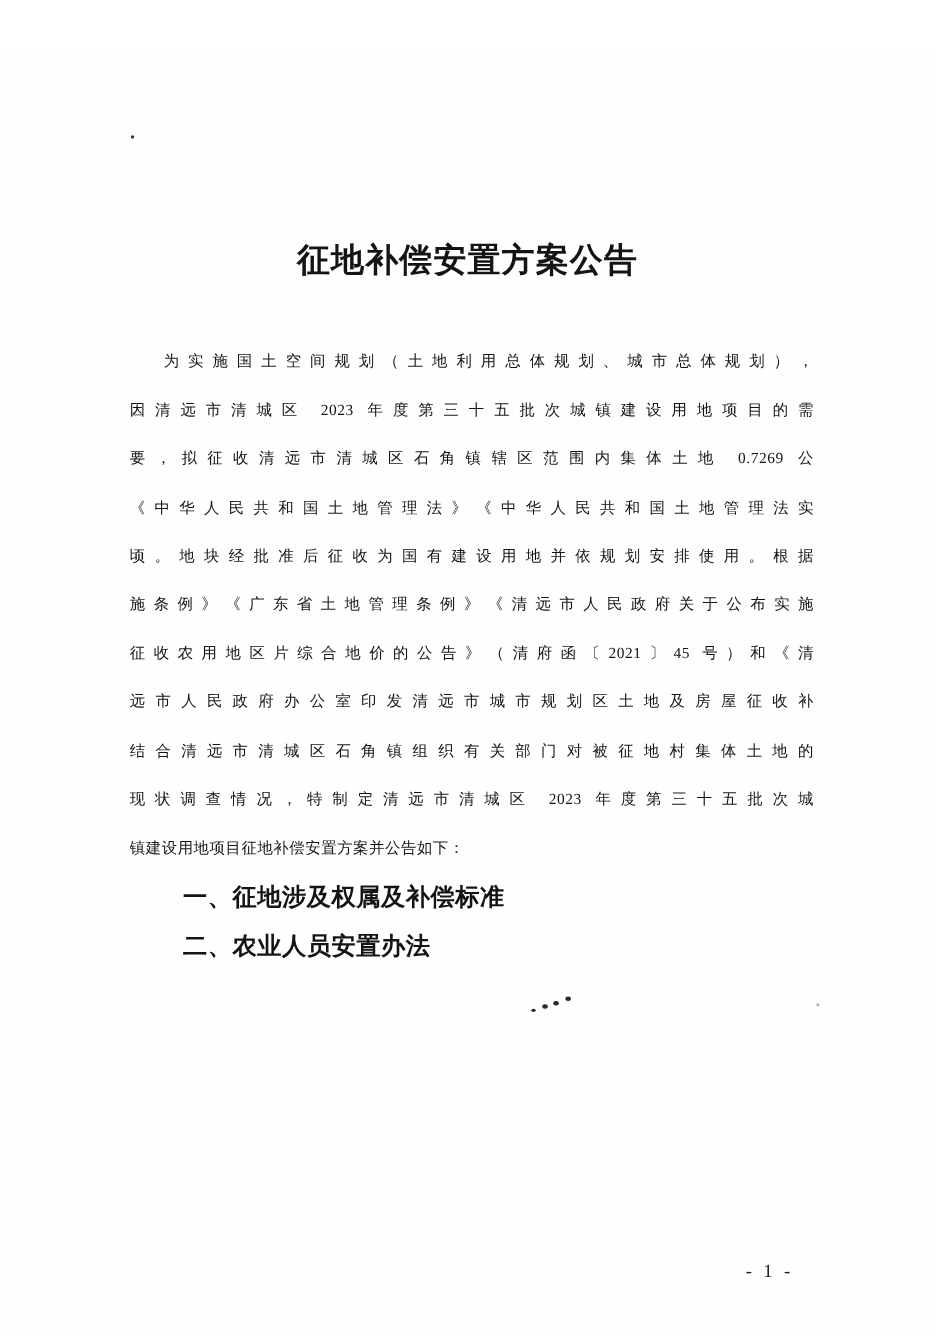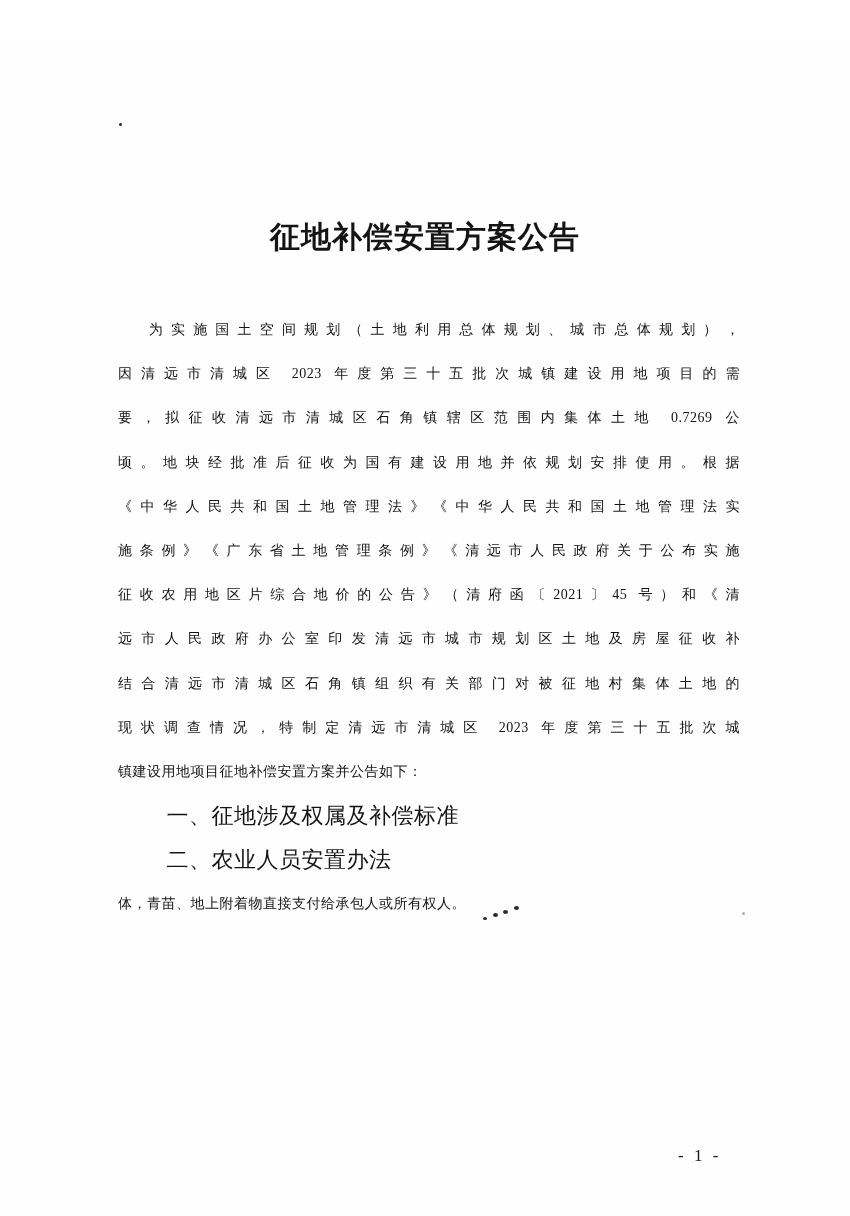--- a/index.html
+++ b/index.html
@@ -36,21 +36,21 @@
     line-height: 44.2px;
     font-size: 14px;
     text-align: justify;
     text-justify: inter-character;
     letter-spacing: 0.5px;
   }
   .line.fill { text-align-last: justify; }
   .line.indent { text-indent: 2.2em; }
   .line.heading {
     font-family: "Liberation Sans", sans-serif;
-    font-weight: normal;
+    font-weight: bold;
     font-size: 22px;
   }
   .line .b { font-weight: bold; }
   .page-number {
     position: absolute;
     left: 678px;
     top: 1102px;
     font-size: 17px;
     letter-spacing: 3px;
     font-family: "Liberation Serif", serif;
@@ -74,28 +74,27 @@
   <div class="speck" style="left:503px; top:866px; width:5px; height:4px;"></div>
   <div class="speck" style="left:514px; top:862px; width:5px; height:4px;"></div>
   <div class="speck faint" style="left:742px; top:868px; width:3px; height:3px;"></div>
 
   <div class="doc-title">征地补偿安置方案公告</div>
 
   <div class="content">
       <div class="line fill indent"><span>为实施国土空间规划（土地利用总体规划、城市总体规划），</span></div>
       <div class="line fill"><span>因清远市清城区 2023 年度第三十五批次城镇建设用地项目的需</span></div>
       <div class="line fill"><span>要，拟征收清远市清城区石角镇辖区范围内集体土地 0.7269 公</span></div>
+      <div class="line fill"><span>《中华人民共和国土地管理法》《中华人民共和国土地管理法实</span></div>
       <div class="line fill"><span>顷。地块经批准后征收为国有建设用地并依规划安排使用。根据</span></div>
-      <div class="line fill"><span>《中华人民共和国土地管理法》《中华人民共和国土地管理法实</span></div>
       <div class="line fill"><span>施条例》《广东省土地管理条例》《清远市人民政府关于公布实施</span></div>
       <div class="line fill"><span>征收农用地区片综合地价的公告》（清府函〔2021〕45 号）和《清</span></div>
       <div class="line fill"><span>远市人民政府办公室印发清远市城市规划区土地及房屋征收补</span></div>
       <div class="line fill"><span>结合清远市清城区石角镇组织有关部门对被征地村集体土地的</span></div>
       <div class="line fill"><span>现状调查情况，特制定清远市清城区 2023 年度第三十五批次城</span></div>
       <div class="line"><span>镇建设用地项目征地补偿安置方案并公告如下：</span></div>
       <div class="line indent heading"><span>一、征地涉及权属及补偿标准</span></div>
       <div class="line indent heading"><span>二、农业人员安置办法</span></div>
-      <div class="line"><span>体，青苗、地上附着物直接支付给承包人或所有权人。</span></div>
     </div>
 
   <div class="page-number">- 1 -</div>
 
 </div>
 
 </body></html>

